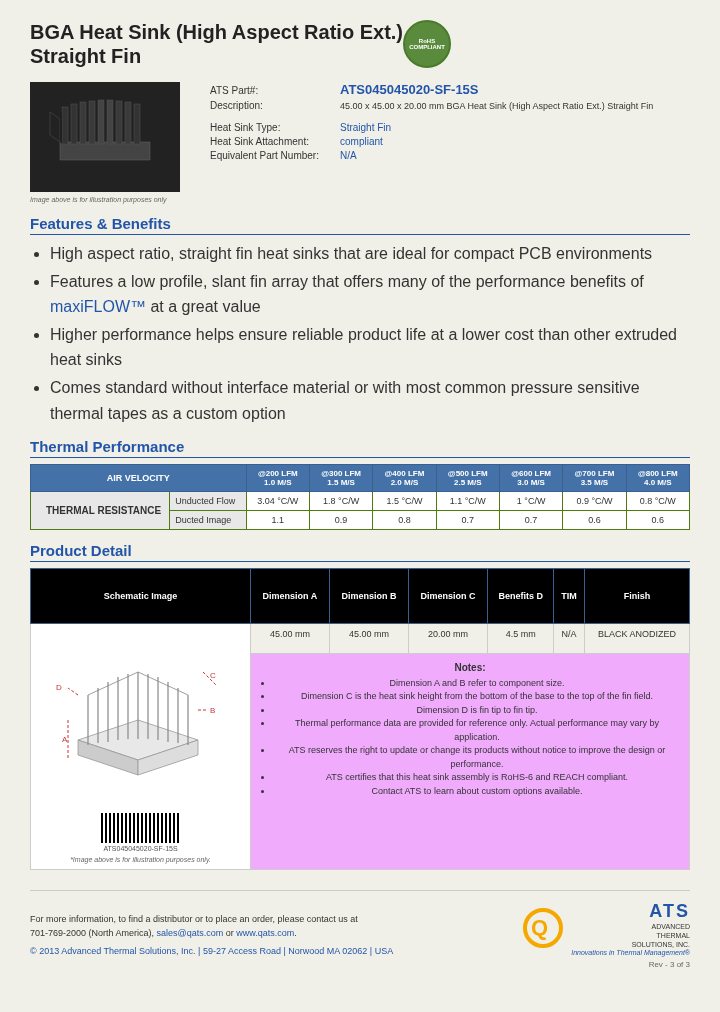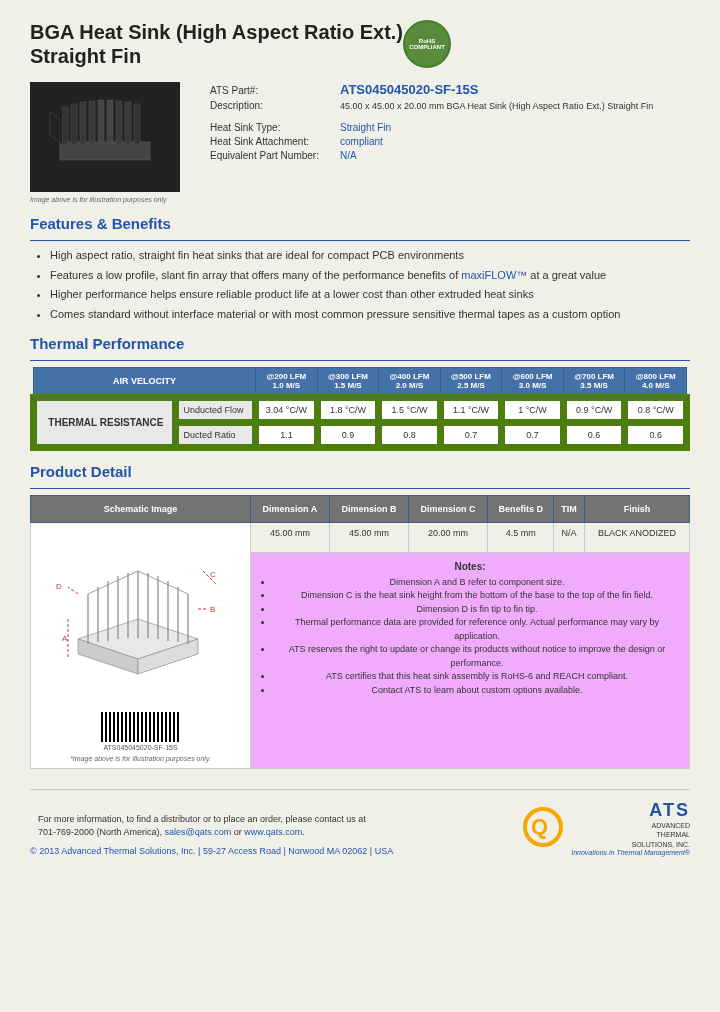--- a/index.html
+++ b/index.html
@@ -92,26 +92,26 @@
     }
     .spec-value.na {
       color: #2255aa;
     }
     .section-title {
       color: #2255aa;
       font-size: 15px;
       font-weight: bold;
       margin: 12px 0 6px 0;
       border-bottom: 1px solid #2255aa;
-      padding-bottom: 8px;
+      padding-bottom: 2px;
     }
     .features-list {
       list-style: disc;
       margin-left: 20px;
-      font-size: 11px;
+      font-size: 16px;
       line-height: 1.6;
     }
     .features-list li {
       margin-bottom: 2px;
     }
     .link-text {
       color: #2255aa;
     }
     
     .thermal-table {
@@ -130,21 +130,21 @@
       font-weight: bold;
     }
     .thermal-table .header-main {
       background: #4472a8;
       color: white;
       font-size: 9px;
       font-weight: bold;
       text-transform: uppercase;
     }
     .thermal-table td {
-      border: 7px solid #4d7c0f;
+      border: 1px solid #4d7c0f;
       padding: 4px 5px;
       text-align: center;
       background: white;
       font-size: 9px;
     }
     .thermal-table td.row-label {
       text-align: left;
       background: #e8e8e8;
       font-weight: normal;
     }
@@ -157,23 +157,23 @@
       padding-right: 8px;
     }
     
     .detail-table {
       width: 100%;
       border-collapse: collapse;
       font-size: 9px;
       margin-bottom: 8px;
     }
     .detail-table th {
-      background: #737373;
+      background: #000000;
       color: white;
-      padding: 8px 4px;
+      padding: 22px 4px;
       text-align: center;
       border: 1px solid #3a6090;
       font-size: 9px;
     }
     .detail-table td {
       border: 1px solid #ccc;
       padding: 5px 4px;
       text-align: center;
       font-size: 9px;
       vertical-align: top;
@@ -206,21 +206,20 @@
       padding-top: 10px;
       display: flex;
       justify-content: space-between;
       align-items: flex-end;
     }
     .footer-text {
       font-size: 9px;
       color: #333;
       max-width: 400px;
       line-height: 1.5;
-      margin-left: 8px;
     }
     .footer-copyright {
       font-size: 9px;
       color: #2255aa;
       margin-top: 6px;
     }
     .ats-logo {
       display: flex;
       align-items: center;
       gap: 6px;
@@ -354,21 +353,21 @@
         <td class="row-label">Unducted Flow</td>
         <td>3.04 °C/W</td>
         <td>1.8 °C/W</td>
         <td>1.5 °C/W</td>
         <td>1.1 °C/W</td>
         <td>1 °C/W</td>
         <td>0.9 °C/W</td>
         <td>0.8 °C/W</td>
       </tr>
       <tr>
-        <td class="row-label">Ducted Ratio</td>
+        <td class="row-label">Ducted Image</td>
         <td>1.1</td>
         <td>0.9</td>
         <td>0.8</td>
         <td>0.7</td>
         <td>0.7</td>
         <td>0.6</td>
         <td>0.6</td>
       </tr>
     </tbody>
   </table>
@@ -465,14 +464,15 @@
           <text x="10" y="29" font-size="22" font-weight="bold" fill="#f5a800" font-family="Arial">Q</text>
         </svg>
       </div>
       <div class="ats-text">
         <div class="ats-name">ATS</div>
         <div class="ats-full-name">ADVANCED<br>THERMAL<br>SOLUTIONS, INC.</div>
         <div class="ats-tagline">Innovations in Thermal Management®</div>
       </div>
     </div>
   </div>
+  <div class="page-num">Rev - 3 of 3</div>
 
 </div>
 
 </body></html>

